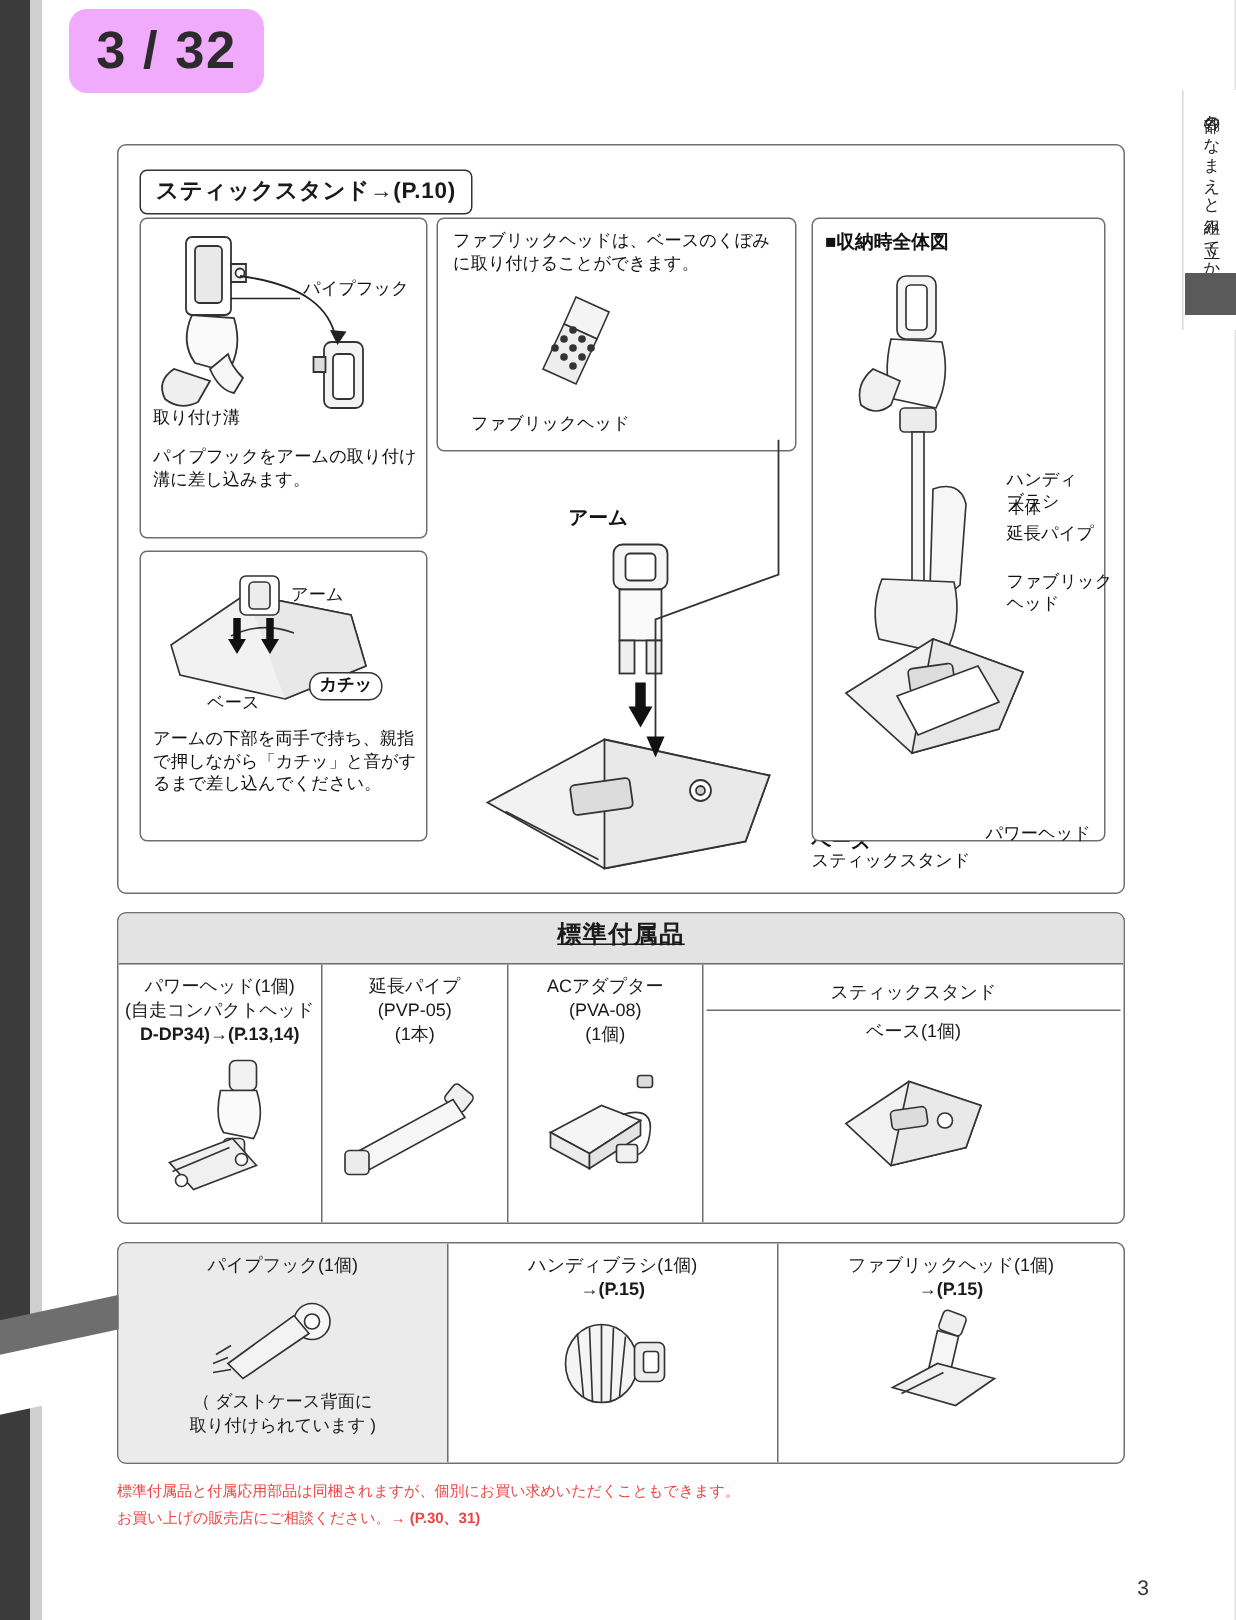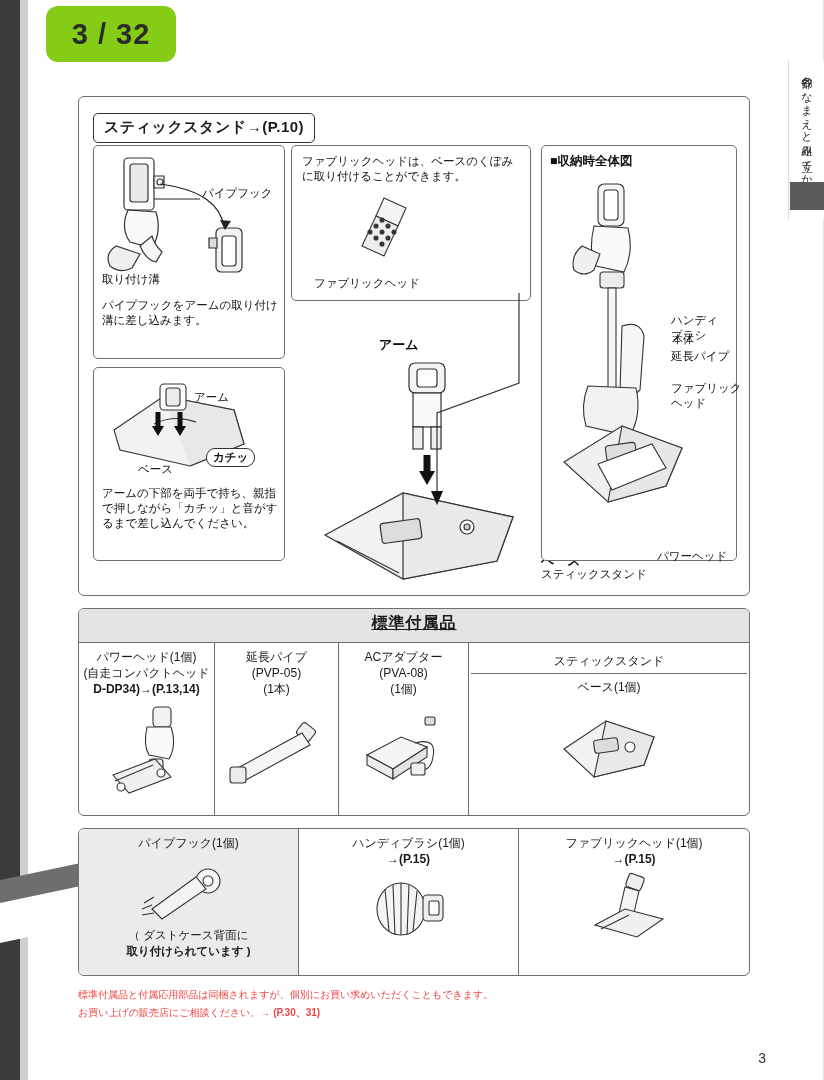--- a/index.html
+++ b/index.html
@@ -29,24 +29,24 @@
     transform: skewY(-12deg);
   }
   .page-curl2 {
     position: absolute; left: 0px; top: 893px; width: 95px; height: 40px;
     background: #ffffff;
     transform: skewY(-12deg);
   }
   .page-number-badge {
     position: absolute; left: 46px; top: 6px;
     width: 130px; height: 56px;
-    background: #84cc16;
+    background: #f0abfc;
     border-radius: 12px;
     display: flex; align-items: center; justify-content: center;
-    font-size: 29px; font-weight: bold; color: #2b2b2b;
+    font-size: 35px; font-weight: bold; color: #2b2b2b;
     letter-spacing: 1px;
   }
   
   .side-tab {
     position: absolute; right: 0px; top: 60px;
     width: 36px; height: 160px;
     background: #ffffff;
     border-left: 1px solid #d8d8d8;
     display: flex; align-items: flex-start; justify-content: center;
     padding-top: 8px;
@@ -402,21 +402,21 @@
         <div>パイプフック(1個)</div>
         <svg class="art" width="110" height="58" viewBox="0 0 110 58" style="margin-top:12px;">
           <g stroke="#333" fill="#fff" stroke-width="1.1">
             <circle cx="74" cy="18" r="12" fill="#f6f6f6"></circle>
             <circle cx="74" cy="18" r="5" fill="#fff"></circle>
             <path d="M18 46 L62 14 L72 26 L28 56 Z" fill="#f3f3f3"></path>
             <path d="M10 40 L20 34 M8 46 L18 42 M8 52 L20 50" fill="none"></path>
           </g>
         </svg>
         <div style="font-size:11.5px; margin-top:6px;">（ ダストケース背面に</div>
-        <div style="font-size:11.5px;font-weight:bold;">取り付けられています )</div>
+        <div style="font-size:11.5px;">取り付けられています )</div>
       </div>
 
       <div class="cell cell-head" style="width:220px;">
         <div>ハンディブラシ(1個)</div>
         <div style="font-weight:bold;">→(P.15)</div>
         <svg class="art" width="100" height="72" viewBox="0 0 100 72" style="margin-top:6px;">
           <g stroke="#333" fill="#fff" stroke-width="1.1">
             <ellipse cx="42" cy="36" rx="24" ry="26" fill="#f4f4f4"></ellipse>
             <path d="M26 16 L30 58 M34 12 L36 62 M42 10 L42 62 M50 12 L48 62 M58 18 L54 58" fill="none"></path>
             <rect x="64" y="22" width="20" height="26" rx="4" fill="#ededed"></rect>

